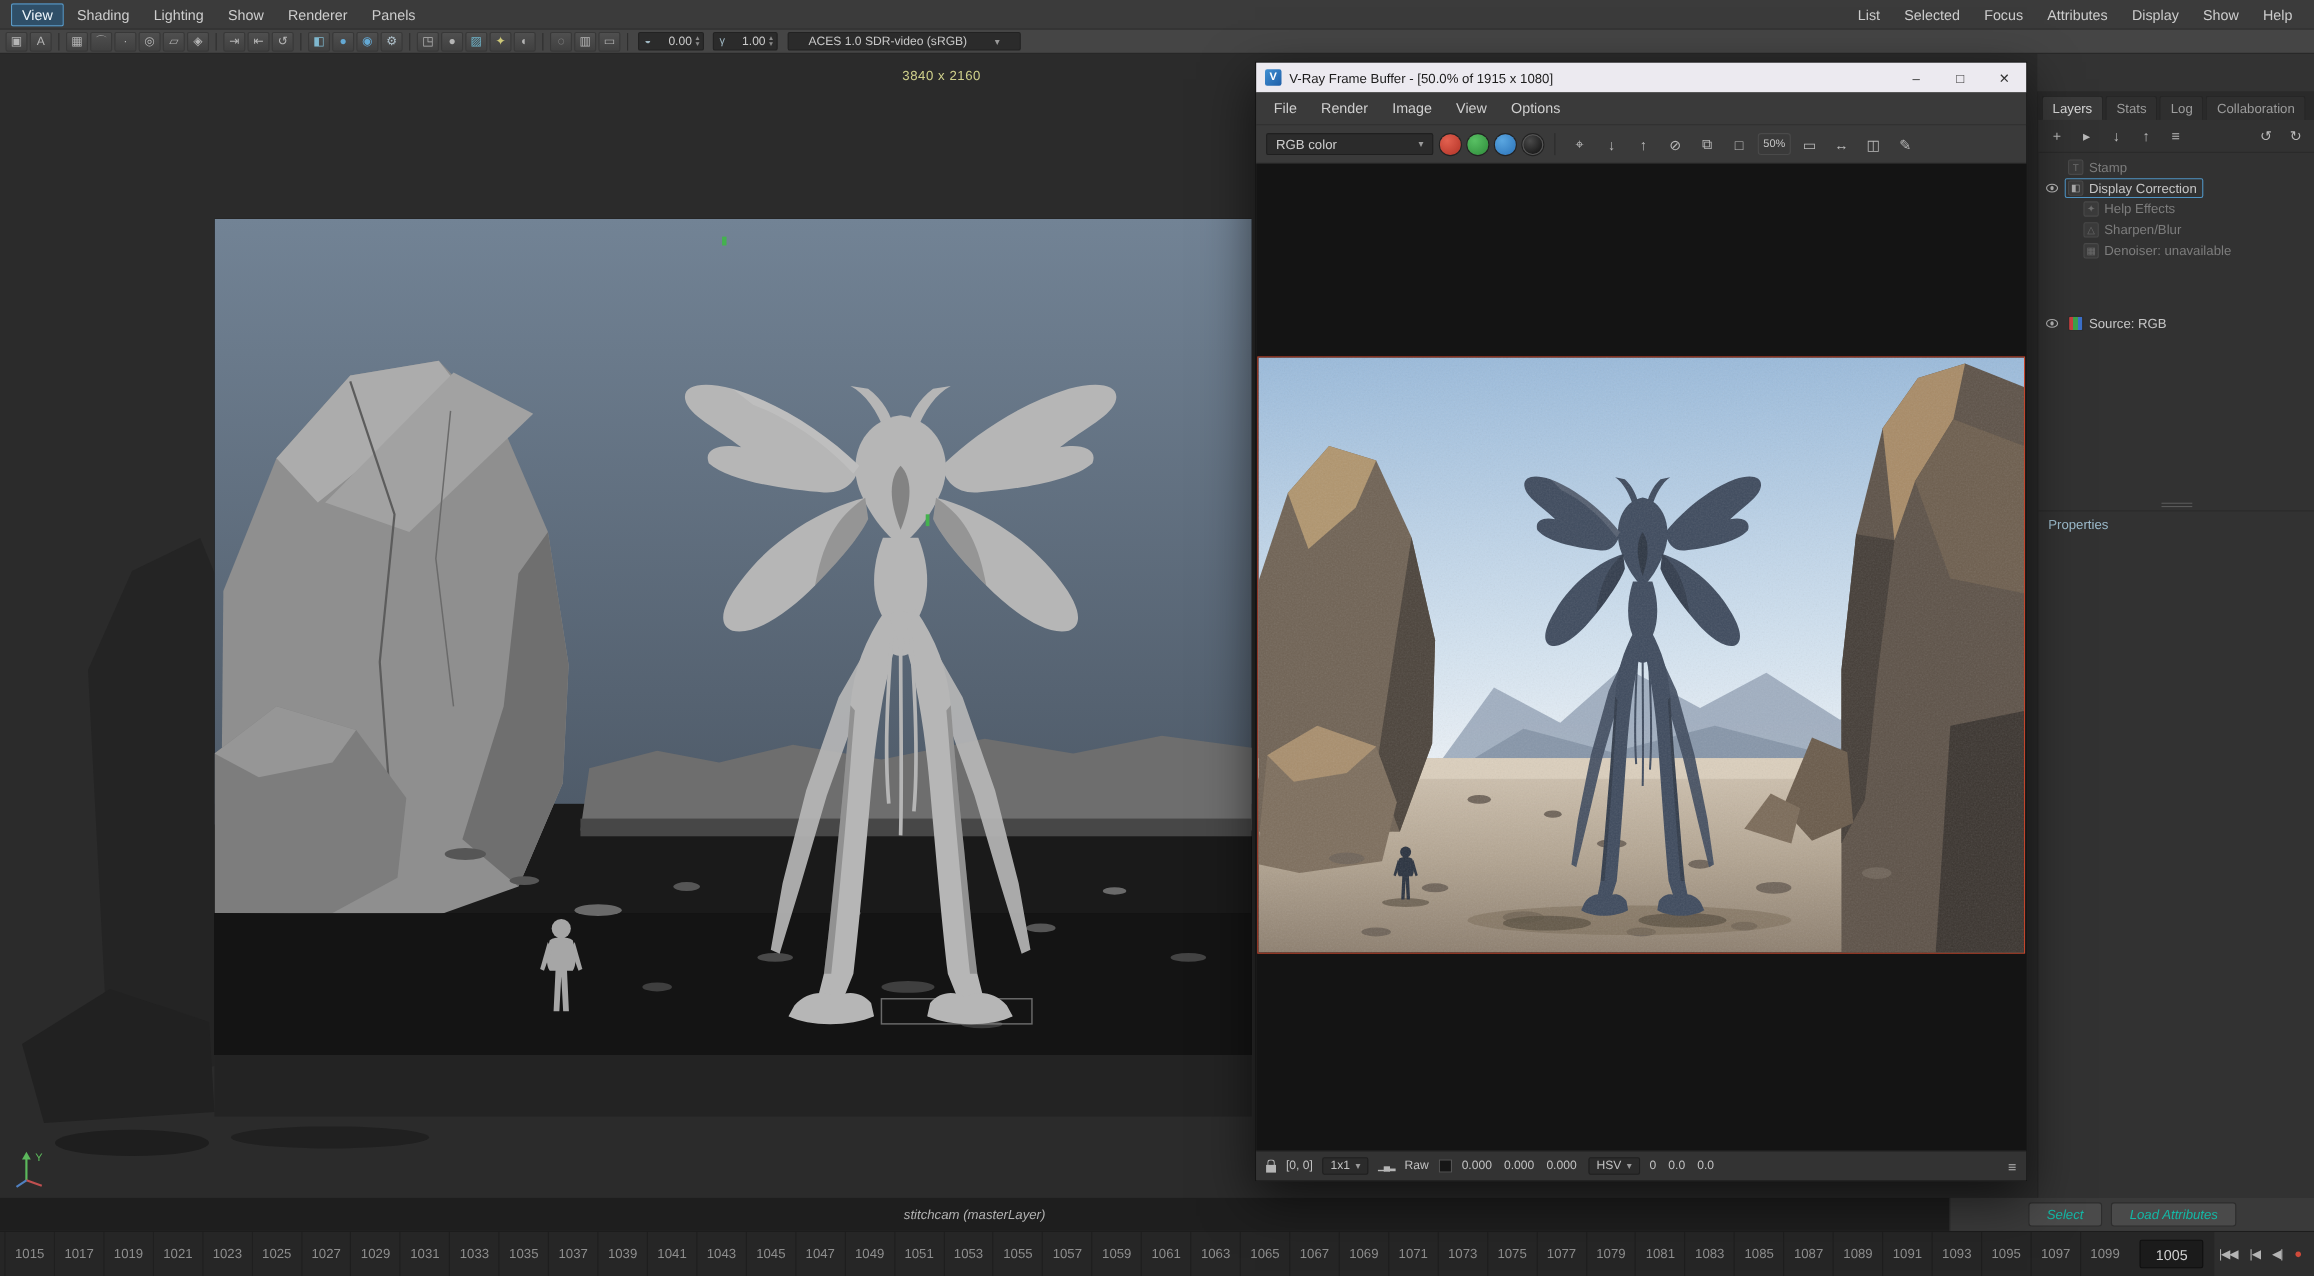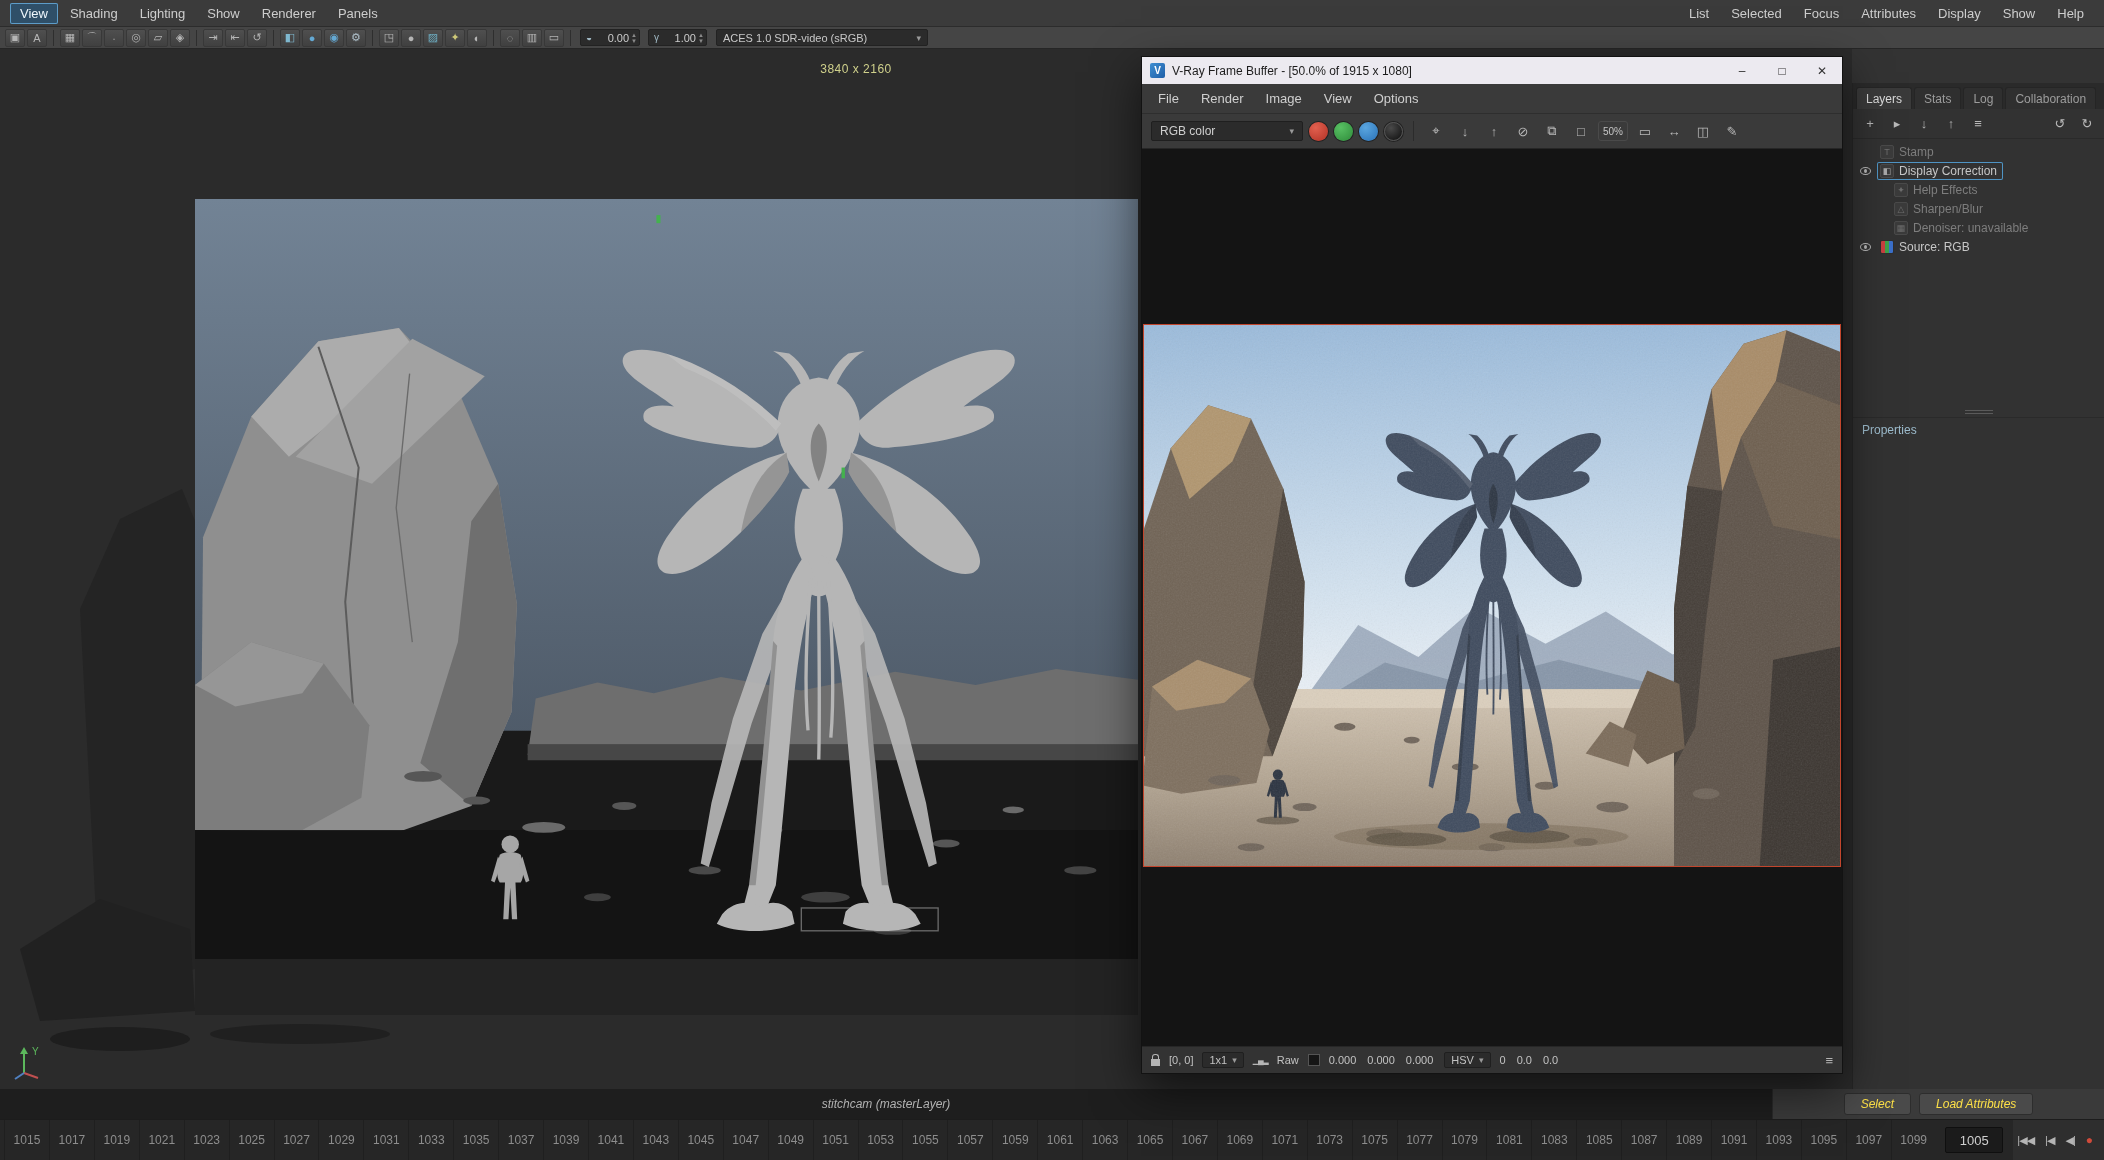--- a/index.html
+++ b/index.html
@@ -24,42 +24,42 @@
              border:1px solid #383838; border-radius:2px; }
   .sl-sep { width:1px; height:16px; background:#2e2e2e; margin:0 4px; }
   .sl-field { display:flex; align-items:center; background:#2b2b2b; border:1px solid #222;
               height:17px; margin:0 3px; padding:0 2px; border-radius:2px; }
   .sl-ficon { color:#9fb7c2; font-size:10px; padding:0 3px; }
   .sl-field input { width:34px; background:transparent; border:none; color:#cccccc;
                     font-size:11px; text-align:right; font-family:"Liberation Sans",sans-serif; }
   .spin { display:flex; flex-direction:column; justify-content:center; margin-left:2px; }
   .spin span { font-size:6px; line-height:6px; color:#8a8a8a; }
   .sl-dropdown { display:flex; align-items:center; justify-content:space-between; gap:8px;
-                 background:#2b2b2b; border:1px solid #222; height:17px; padding:0 6px;
+                 background:#2b2b2b; border:1px solid #222; height:17px; padding:0 18px;
                  color:#c8c8c8; font-size:11px; width:212px; margin-left:4px; border-radius:2px; }
   .chev { font-size:9px; color:#9a9a9a; }
 
   
   .workspace { position:relative; height:1070px; background:#333333; }
   .viewport-panel { position:absolute; left:0; top:0; right:252px; bottom:30px;
                     background:#2b2b2b; overflow:hidden; }
   .vp-dim { position:absolute; inset:0; width:100%; height:100%; }
   .res-label { position:absolute; top:13px; left:0; width:1712px; text-align:center;
                color:#cfd08b; font-size:12px; letter-spacing:.5px; }
   .camera-view { position:absolute; left:195px; top:150px; width:943px; height:760px; background:#000; }
   .camera-view svg, .vfb-image svg { width:100%; height:100%; display:block; }
   .axis-gizmo { position:absolute; left:12px; bottom:6px; width:44px; height:40px; }
 
   
   .bottom-strip { position:absolute; left:0; right:0; bottom:0; height:30px; display:flex;font-style:italic; }
   .strip-left { flex:1; background:#1e1e1e; display:flex; align-items:center; justify-content:center; }
   .strip-left span { color:#b2b2b2; font-size:12px; }
   .strip-right { width:332px; background:#3a3a3a; display:flex; align-items:center;
                  justify-content:center; gap:8px; border-left:1px solid #2a2a2a; }
-  .ae-btn { background:#4a4a4a; border:1px solid #2d2d2d; border-radius:3px; color:#fde047;
+  .ae-btn { background:#4a4a4a; border:1px solid #2d2d2d; border-radius:3px; color:#14b8a6;
             font-size:12px; padding:3px 16px; white-space:nowrap; }
 
   
   .right-panel { position:absolute; top:34px; right:0; bottom:30px; width:252px; background:#323232;
                  border-left:1px solid #262626; display:flex; flex-direction:column; }
   .rp-tabs { display:flex; align-items:flex-end; height:26px; background:#2a2a2a; padding:2px 3px 0 3px; gap:2px; }
   .rp-tab { padding:4px 9px 3px 9px; font-size:12px; color:#9c9c9c; background:#2f2f2f;
             border:1px solid #252525; border-bottom:none; border-radius:3px 3px 0 0; white-space:nowrap; }
   .rp-tab.active { background:#3a3a3a; color:#dadada; }
   .rp-toolbar { height:30px; display:flex; align-items:center; padding:0 7px; gap:7px;
@@ -377,21 +377,21 @@
               <span class="layer-label">Sharpen/Blur</span>
             </span>
           </div>
           <div class="layer-row dim" style="padding-left: 18px;">
             <div class="eye-col"></div>
             <span class="sel-wrap">
               <span class="layer-icon">▦</span>
               <span class="layer-label">Denoiser: unavailable</span>
             </span>
           </div>
-          <div class="layer-row" style="padding-left: 4px;">
+          <div class="layer-row" style="padding-left: 4px; margin-top: 47px;">
             <div class="eye-col">
               <span class="eye"></span>
             </div>
             <span class="sel-wrap">
               <span class="layer-icon chip-rgb"></span>
               <span class="layer-label">Source: RGB</span>
             </span>
           </div>
         </div>
       <div class="rp-splitter">

